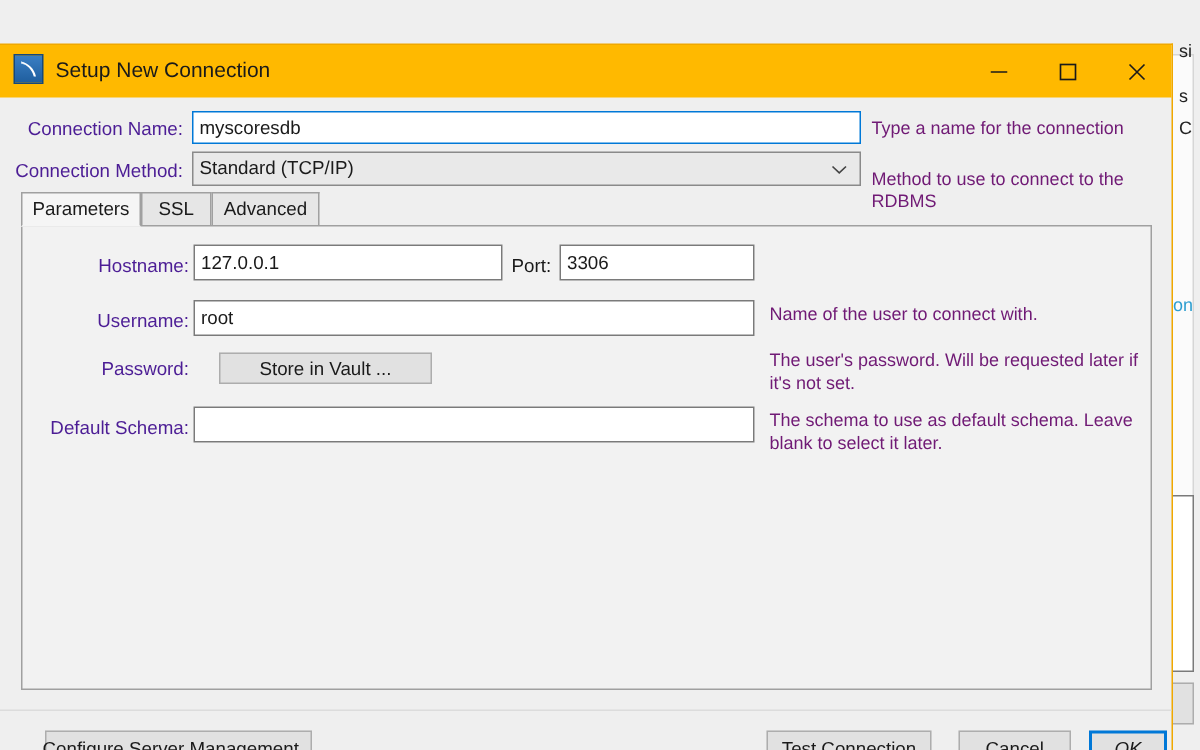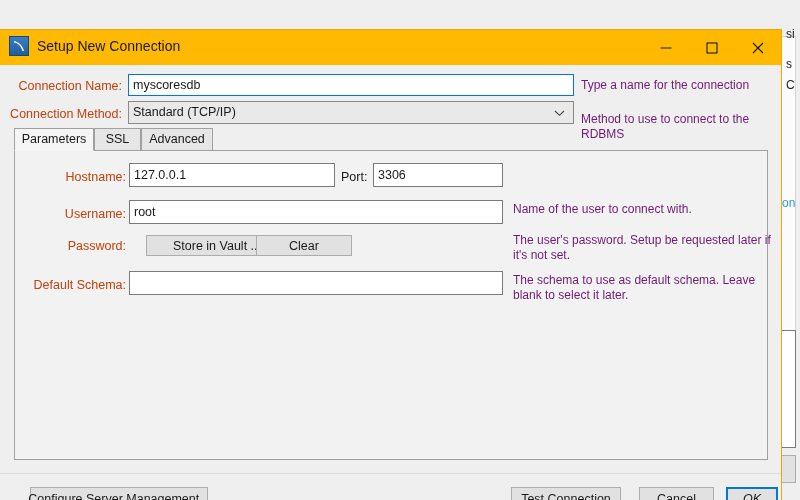--- a/index.html
+++ b/index.html
@@ -88,21 +88,21 @@
   }
   .win-btn svg { position: absolute; left: 50%; top: 50%; transform: translate(-50%, -50%); }
   .btn-min { right: 92px; }
   .btn-max { right: 46px; }
   .btn-close { right: 0px; }
 
   
   .lbl {
     position: absolute;
     font-size: 12.5px;
-    color: #c2410c;
+    color: #4c1d95;
     text-align: right;
     white-space: nowrap;
   }
   .lbl-left {
     position: absolute;
     font-size: 12.5px;
     color: #1a1a1a;
     white-space: nowrap;
   }
   .field {
@@ -288,22 +288,21 @@
   <div class="field" style="left:129px; top:133px; width:206px; height:24px; line-height:22px;" placeholder="">127.0.0.1</div>
   <div class="lbl-left" style="left:341px; top:140px;">Port:</div>
   <div class="field" style="left:373px; top:133px; width:130px; height:24px; line-height:22px;" placeholder="">3306</div>
 
   <div class="lbl" style="left:36px; top:177px; width:90px;">Username:</div>
   <div class="field" style="left:129px; top:170px; width:374px; height:24px; line-height:22px;" placeholder="">root</div>
   <div class="hint" style="left:513px; top:172px; width:258px;">Name of the user to connect with.</div>
 
   <div class="lbl" style="left:36px; top:209px; width:90px;">Password:</div>
   <div class="btn btnflex" style="left:146px; top:205px; width:142px; height:21px;">Store in Vault ...</div>
-  <div class="btn btnflex" style="left:256px; top:205px; width:96px; height:21px;">Clear</div>
-  <div class="hint" style="left:513px; top:203px; width:260px;">The user's password. Setup be requested later if it's not set.</div>
+  <div class="hint" style="left:513px; top:203px; width:260px;">The user's password. Will be requested later if it's not set.</div>
 
   <div class="lbl" style="left:22px; top:248px; width:104px;">Default Schema:</div>
   <div class="field" style="left:129px; top:241px; width:374px; height:24px; line-height:22px;" placeholder=""></div>
   <div class="hint" style="left:513px; top:243px; width:258px;">The schema to use as default schema. Leave blank to select it later.</div>
 
   <div class="sep" style="top:443px;"></div>
   <div class="btn btnflex" style="left:30px; top:457px; width:178px; height:24px;">Configure Server Management...</div>
   <div class="btn btnflex" style="left:511px; top:457px; width:110px; height:24px;">Test Connection</div>
   <div class="btn btnflex" style="left:639px; top:457px; width:75px; height:24px;">Cancel</div>
   <div class="btn-default-ring" style="left:726px; top:457px; width:52px; height:24px;font-style:italic;">

